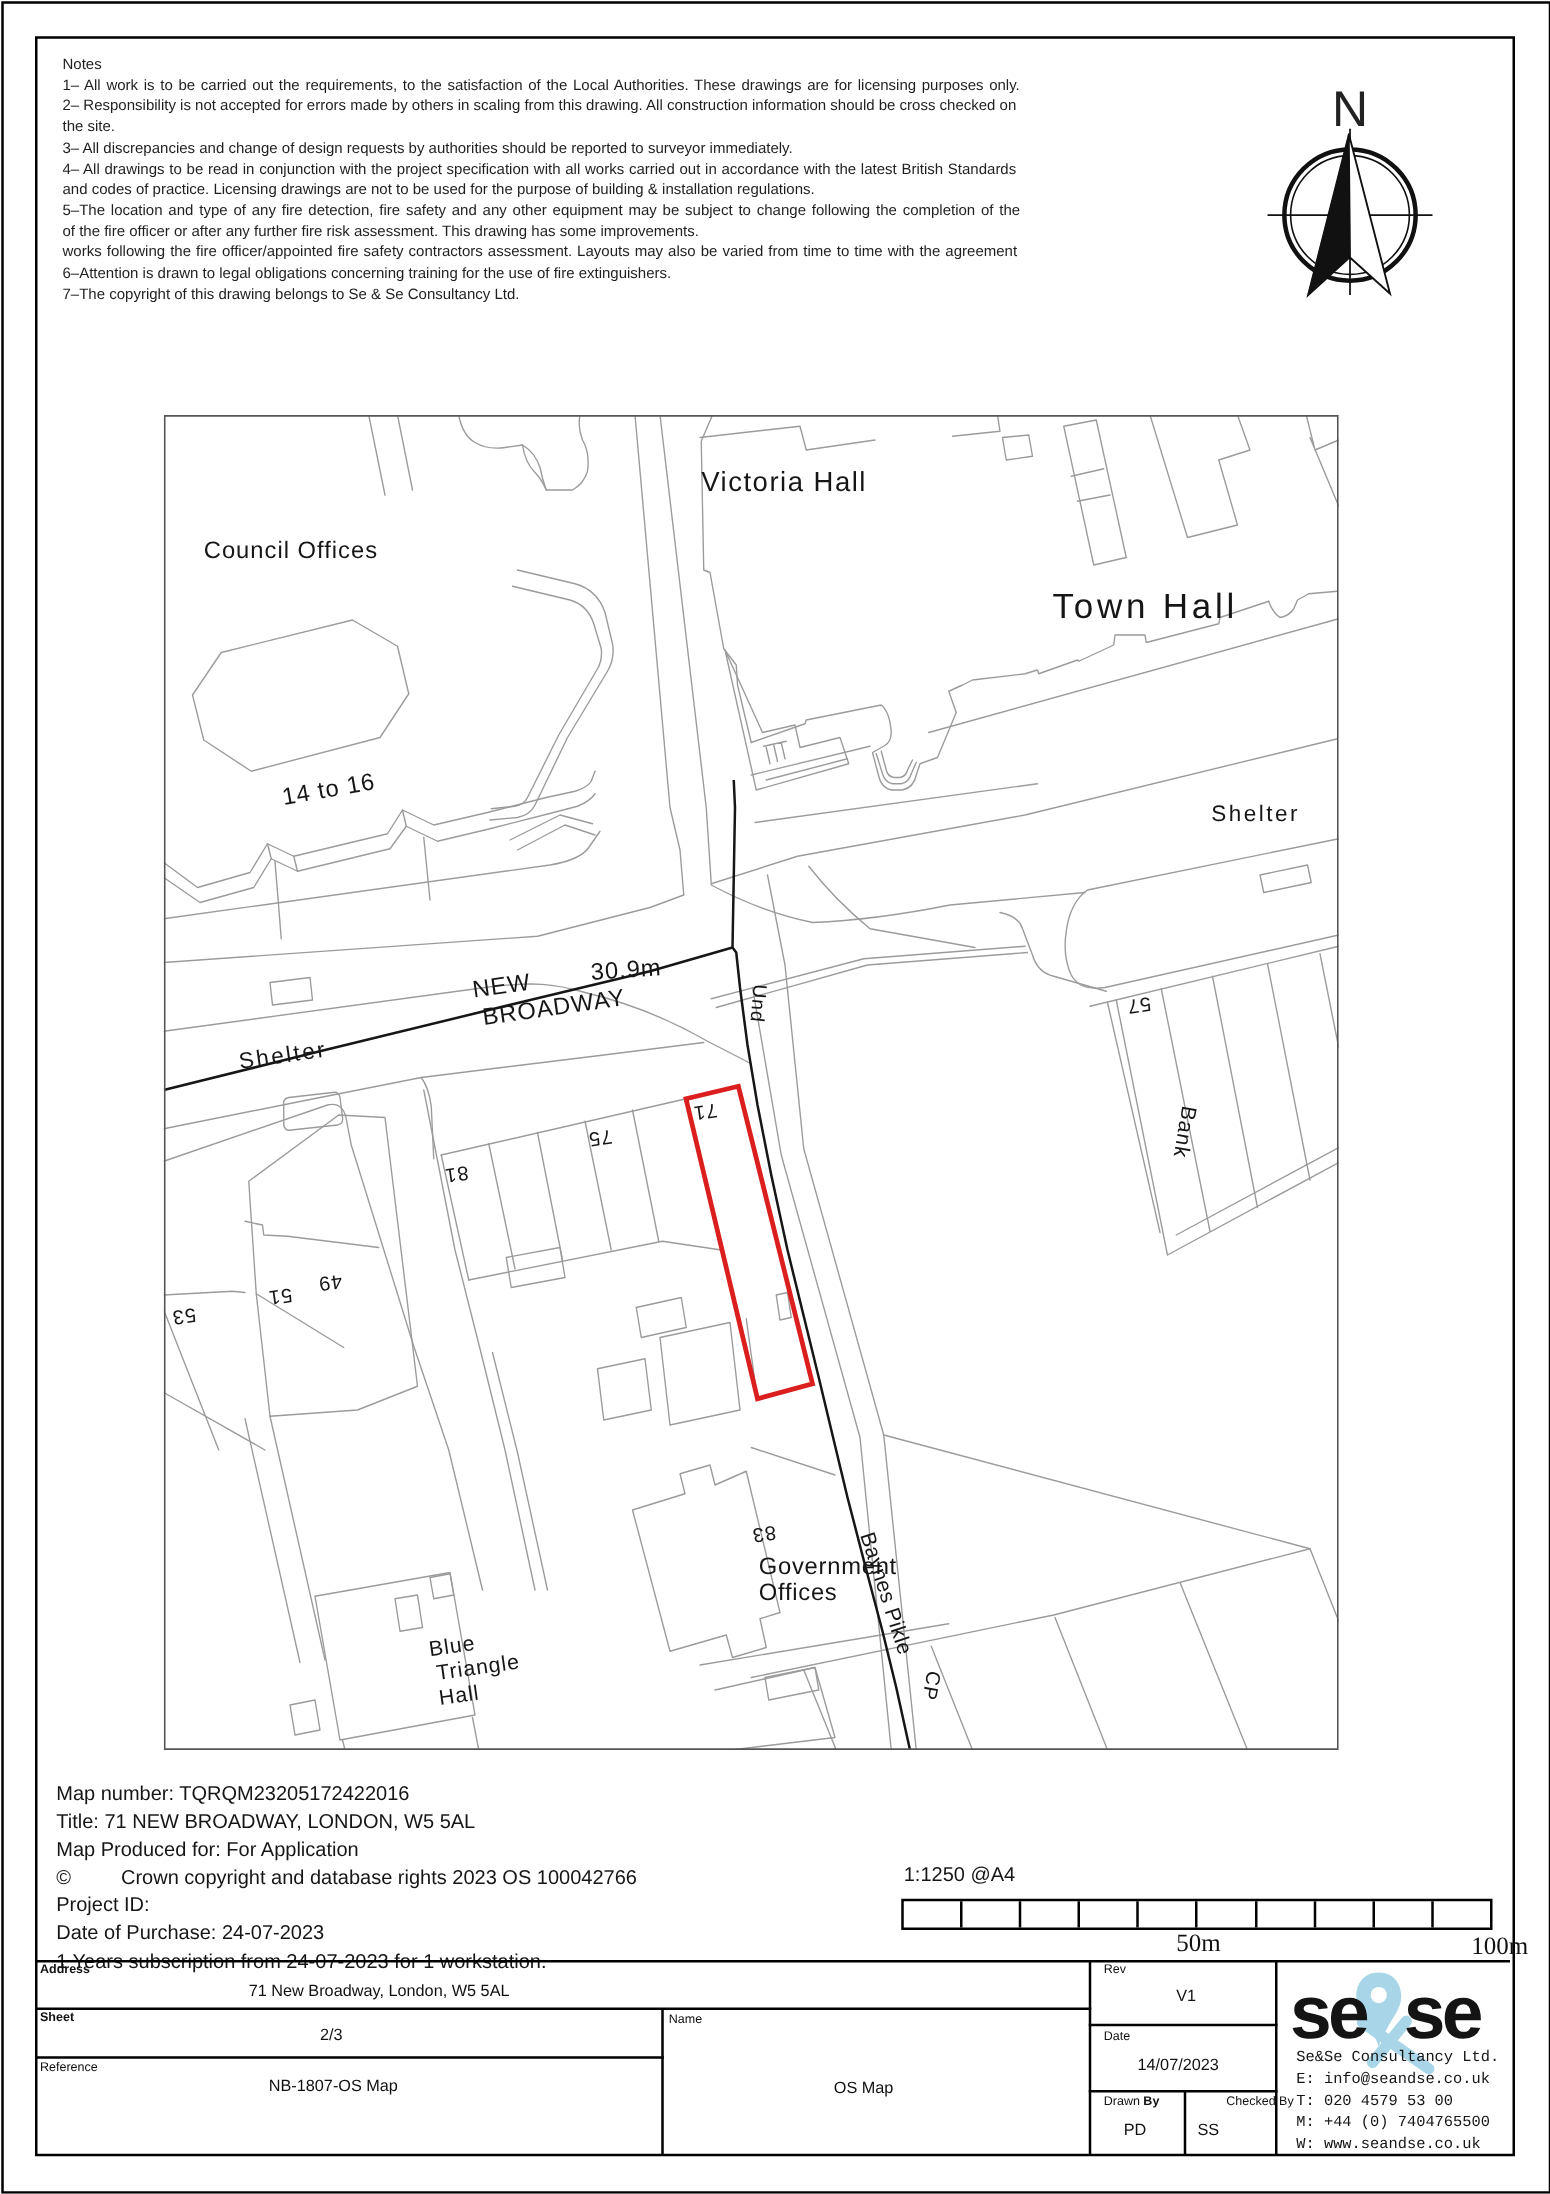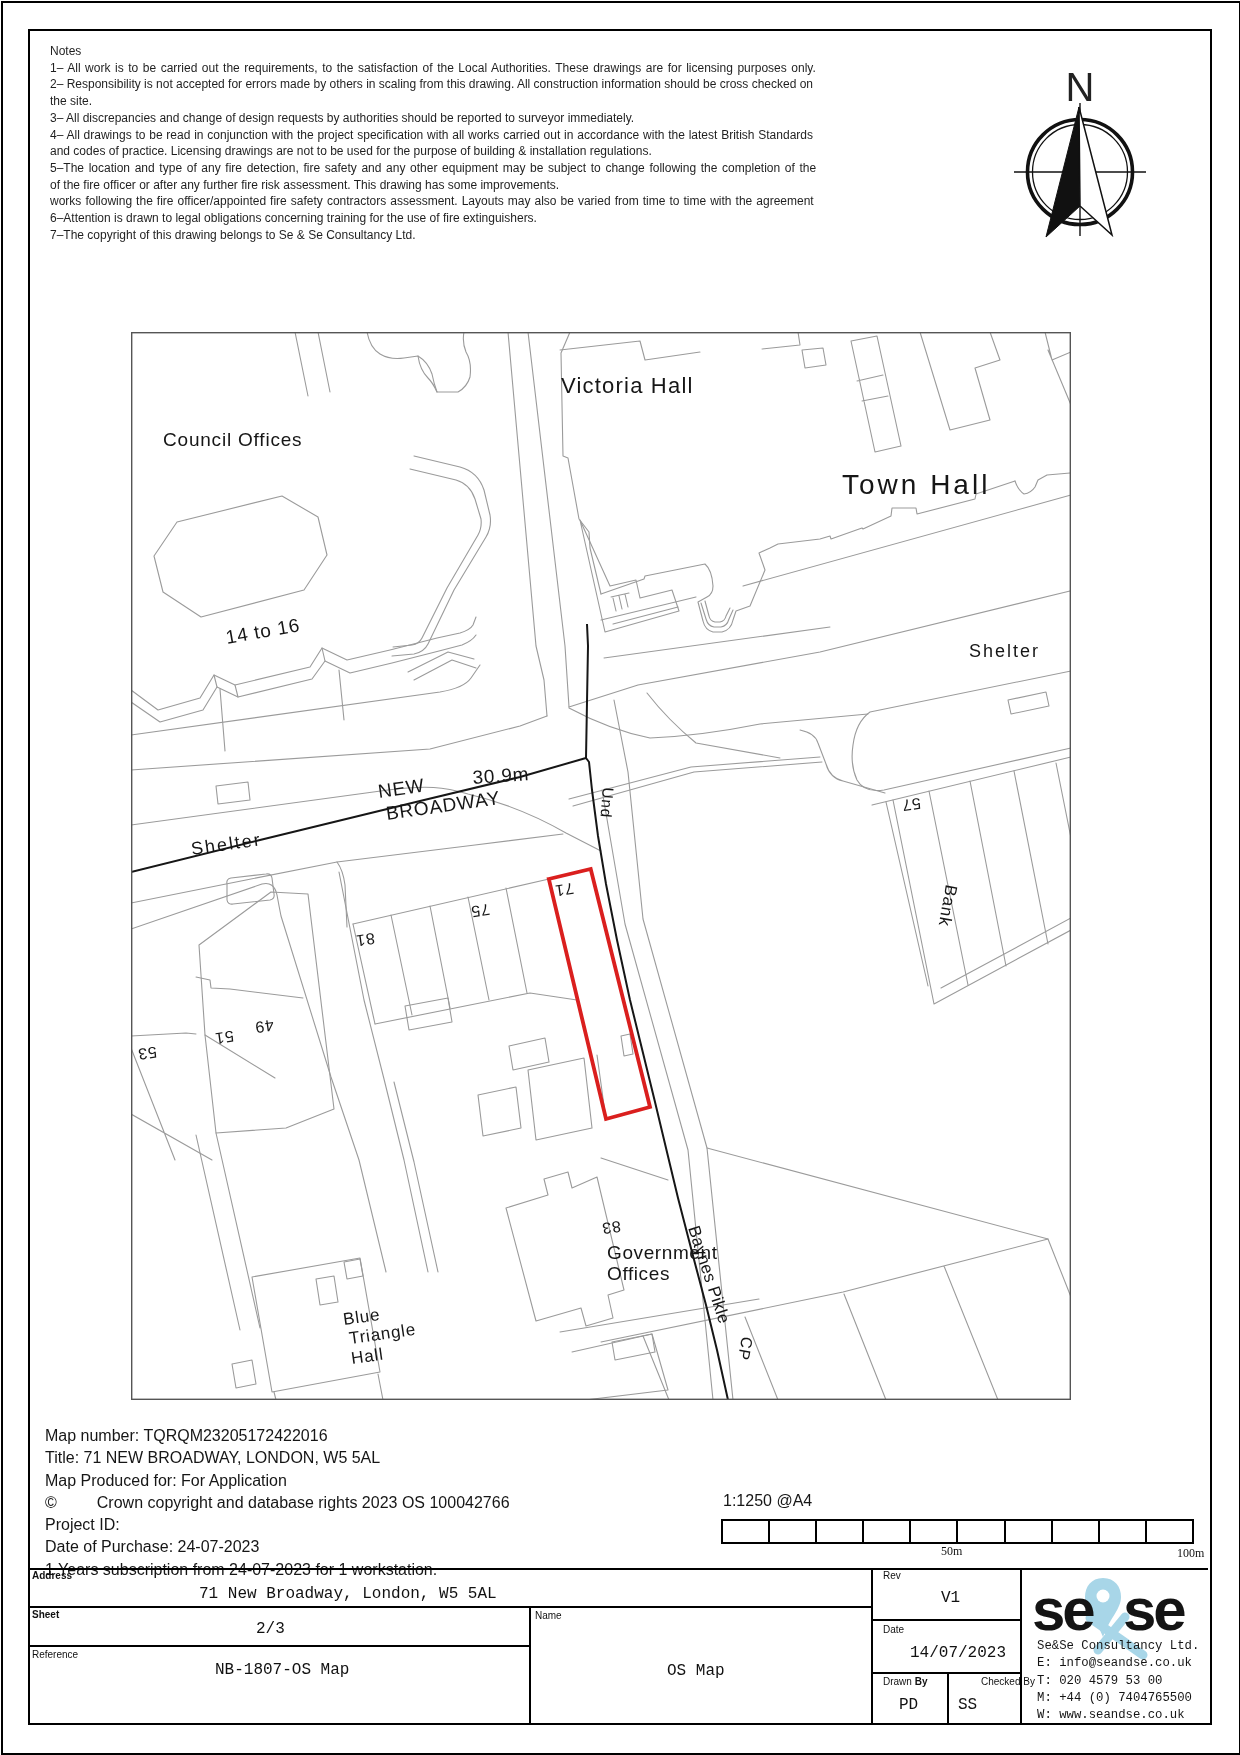--- a/index.html
+++ b/index.html
@@ -3,23 +3,23 @@
 <meta charset="utf-8">
 <style>
   html,body{margin:0;padding:0;}
   body{width:1240px;height:1755px;position:relative;background:#fff;
        font-family:"Liberation Sans",sans-serif;color:#1a1a1a;}
   .abs{position:absolute;}
   .notes{font-size:12px;line-height:16.7px;color:#1f1f1f;white-space:nowrap;}
   .meta{font-size:16px;line-height:22.3px;color:#161616;}
   .lbl{font-size:10px;font-weight:bold;color:#111;}
   .lblr{font-size:10px;color:#111;}
-  .val{font-family:Liberation Mono, monospace;font-size:16px;color:#111;white-space:pre;}
+  .val{font-family:Liberation Sans, sans-serif;font-size:13px;color:#111;white-space:pre;}
   .ctc{font-family:"Liberation Mono",monospace;font-size:12.3px;color:#151515;white-space:pre;}
-  .ser{font-family:"Liberation Serif",serif;font-size:12px;color:#111;}
+  .ser{font-family:"Liberation Serif",serif;font-size:20px;color:#111;}
 </style>
 </head>
 <body>
 
 <div class="abs" style="left:1px;top:1px;width:1236px;height:1750px;border:2px solid #000;"></div>
 
 <div class="abs" style="left:28px;top:29px;width:1180px;height:1692px;border:2px solid #000;"></div>
 
 <div class="abs notes" style="left:50px;top:43px;width:908px;">
 <div>Notes</div>

